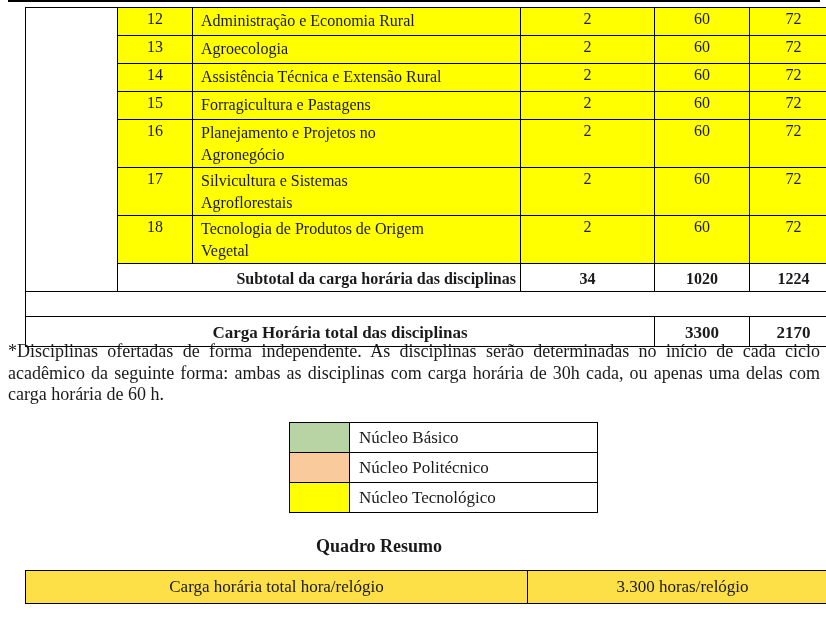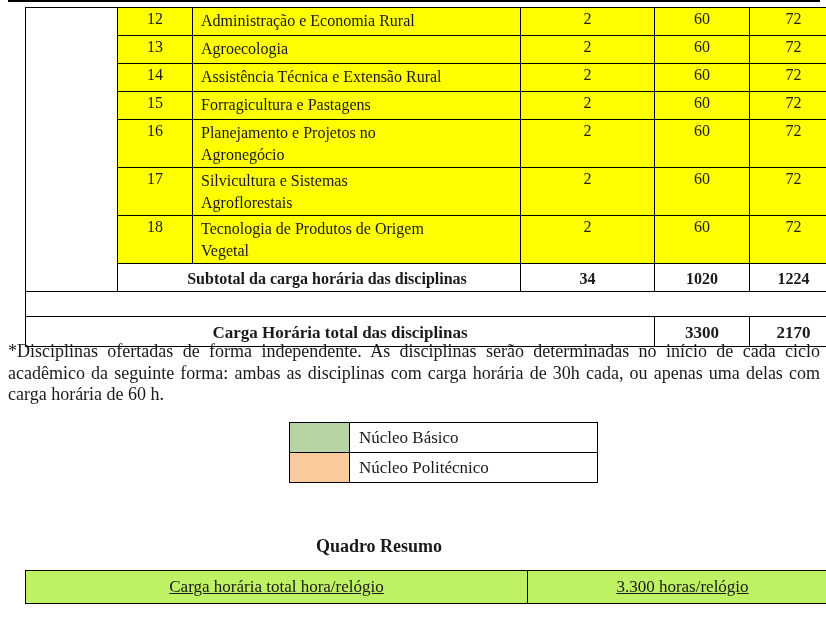--- a/index.html
+++ b/index.html
@@ -13,38 +13,38 @@
   
   .main{position:absolute;left:8px;top:7px;width:812px;}
   .main td{border:1.5px solid #000;vertical-align:top;font-size:16px;padding:2px 4px 0 4px;overflow:hidden;}
   .main td.ylw{background:#ffff00;}
   .main td.num,.main td.val{text-align:center;}
   .main td.name{padding-left:8px;padding-right:21px;white-space:pre-line;line-height:22px;text-align:left;}
   .main tr.single{height:28px;}
   .main tr.double{height:48px;}
   .main td.leftempty{background:#fff;}
   .main tr.subtotal td{font-weight:bold;height:25px;vertical-align:middle;}
-  .main td.subtotal-label{padding-left:20px;text-align:center;}
+  .main td.subtotal-label{padding-left:20px;text-align:right;}
   .main tr.spacer td{height:22px;background:#fff;}
   .main tr.total td{font-weight:bold;height:27px;font-size:17px;vertical-align:middle;}
   .main td.total-label{text-align:center;}
 
   
   .footnote{position:absolute;left:8px;top:341px;width:812px;font-size:18px;line-height:21.5px;text-align:justify;}
 
   
   .legend{position:absolute;left:272px;top:422px;}
   .legend td{border:1.5px solid #000;font-size:17px;vertical-align:middle;}
   .legend td.sw{width:57px;height:27px;}
   .legend td.lb{width:237px;padding-left:9px;background:#fff;}
 
   
   .heading{position:absolute;left:0;top:536px;width:758px;text-align:center;font-weight:bold;font-size:18px;}
   .summary{position:absolute;left:8px;top:570px;width:812px;}
-  .summary td{border:1.5px solid #000;text-align:center;font-size:17px;height:30px;vertical-align:middle;background:#bef264;text-decoration:underline;}
+  .summary td{border:1.5px solid #000;text-align:center;font-size:17px;height:30px;vertical-align:middle;background:#fde047;}
 </style>
 </head>
 <body>
 
 <div class="page">
 
   <div class="topline"></div>
 
   <table class="main">
     <colgroup>
@@ -131,20 +131,24 @@
   <table class="legend">
     <tbody>
       <tr>
         <td class="sw" style="background-color: rgb(184, 212, 164);"></td>
         <td class="lb">Núcleo Básico</td>
       </tr>
       <tr>
         <td class="sw" style="background-color: rgb(249, 203, 156);"></td>
         <td class="lb">Núcleo Politécnico</td>
       </tr>
+      <tr>
+        <td class="sw" style="background-color: rgb(255, 255, 0);"></td>
+        <td class="lb">Núcleo Tecnológico</td>
+      </tr>
     </tbody>
   </table>
 
   <div class="heading">Quadro Resumo</div>
 
   <table class="summary">
     <colgroup>
       <col style="width:502px">
         <col style="width:310px">
     </colgroup>

